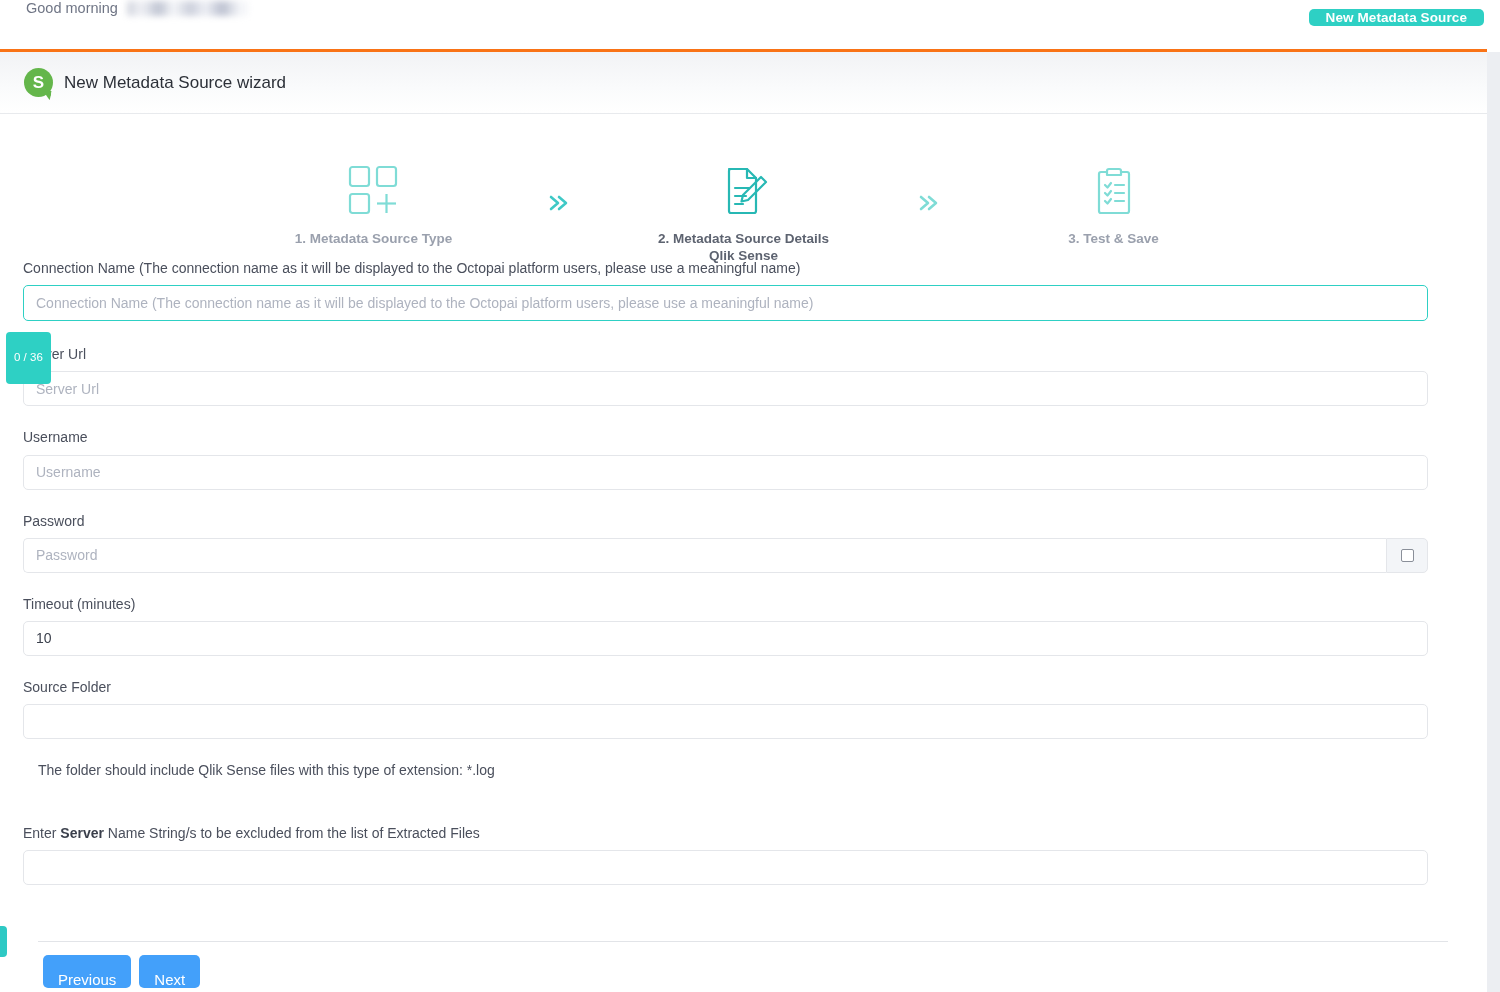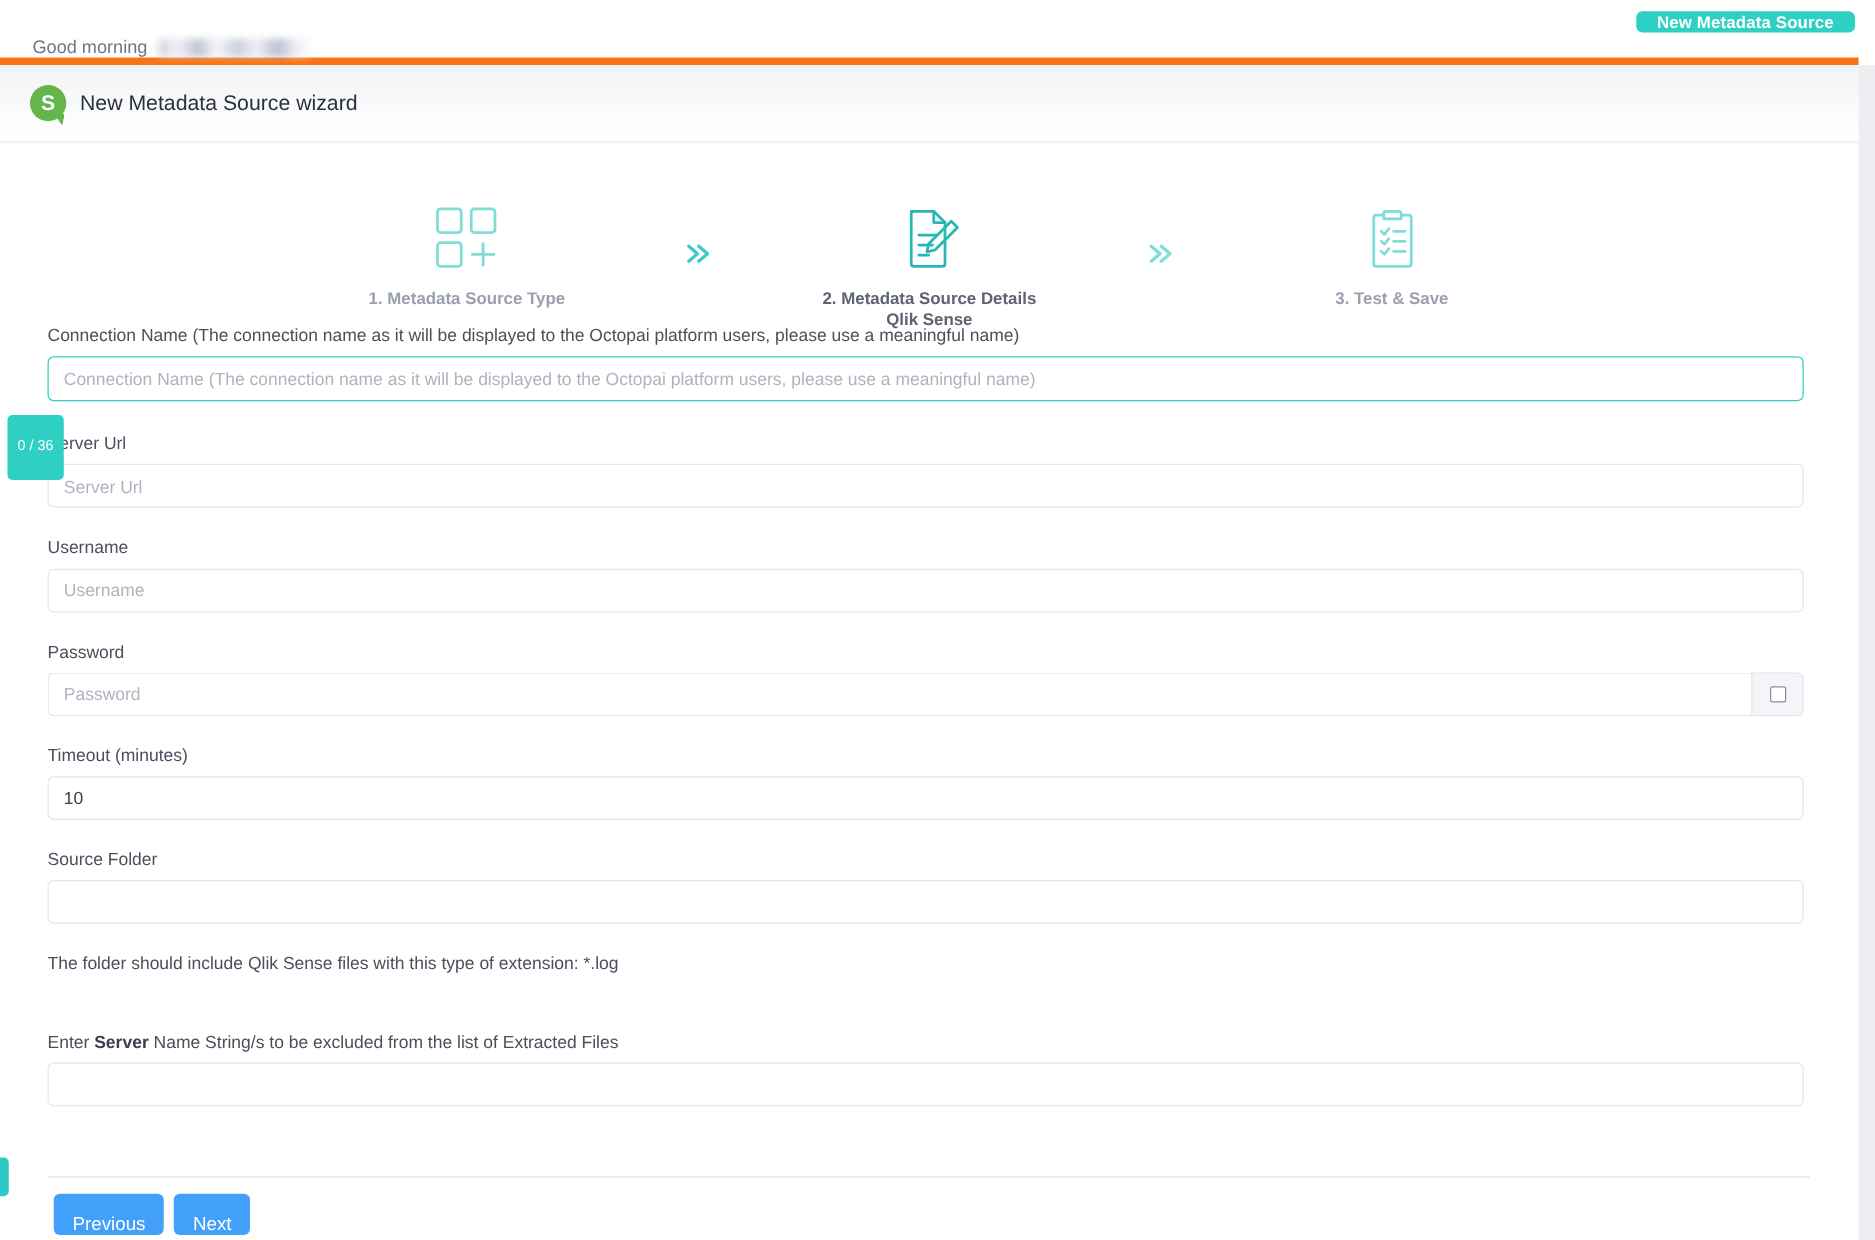--- a/index.html
+++ b/index.html
@@ -9,22 +9,22 @@
     background: #ffffff;
     font-family: "Liberation Sans", sans-serif;
     overflow: hidden;
   }
 
   
   .topbar {
     position: absolute; top: 0; left: 0;
     width: 1487px; height: 52px;
     background: #ffffff;
-    border-bottom: 6px solid #f97316;
-    display: flex; align-items: flex-end;
+    border-bottom: 3px solid #f97316;
+    display: flex; align-items: flex-start;
   }
   .greeting {
     margin-left: 26px;
     font-size: 14.5px;
     color: #6f7585;
     display: flex; align-items: center; gap: 4px;
   }
   .redacted {
     display: inline-block;
     width: 122px; height: 15px;
@@ -107,21 +107,21 @@
     padding-top: 78px;
     width: 70px; justify-content: center;
   }
   .chev { display: block; }
 
   
   .form-area {
     position: absolute; top: 259px; left: 0;
     width: 1487px;
   }
-  .field { padding: 0 38px; margin-bottom: 0; }
+  .field { padding: 0 23px; margin-bottom: 0; }
   .field-label {
     font-size: 14px; color: #4a4f5c;
     margin-bottom: 8px; display: block;
     line-height: 1.3;
   }
   .field-label b { font-weight: bold; color: #3a3f4b; }
   .help-text {
     padding: 0 38px;
     font-size: 14px; color: #4a4f5c;
     margin-top: 23px; margin-bottom: 24px;

